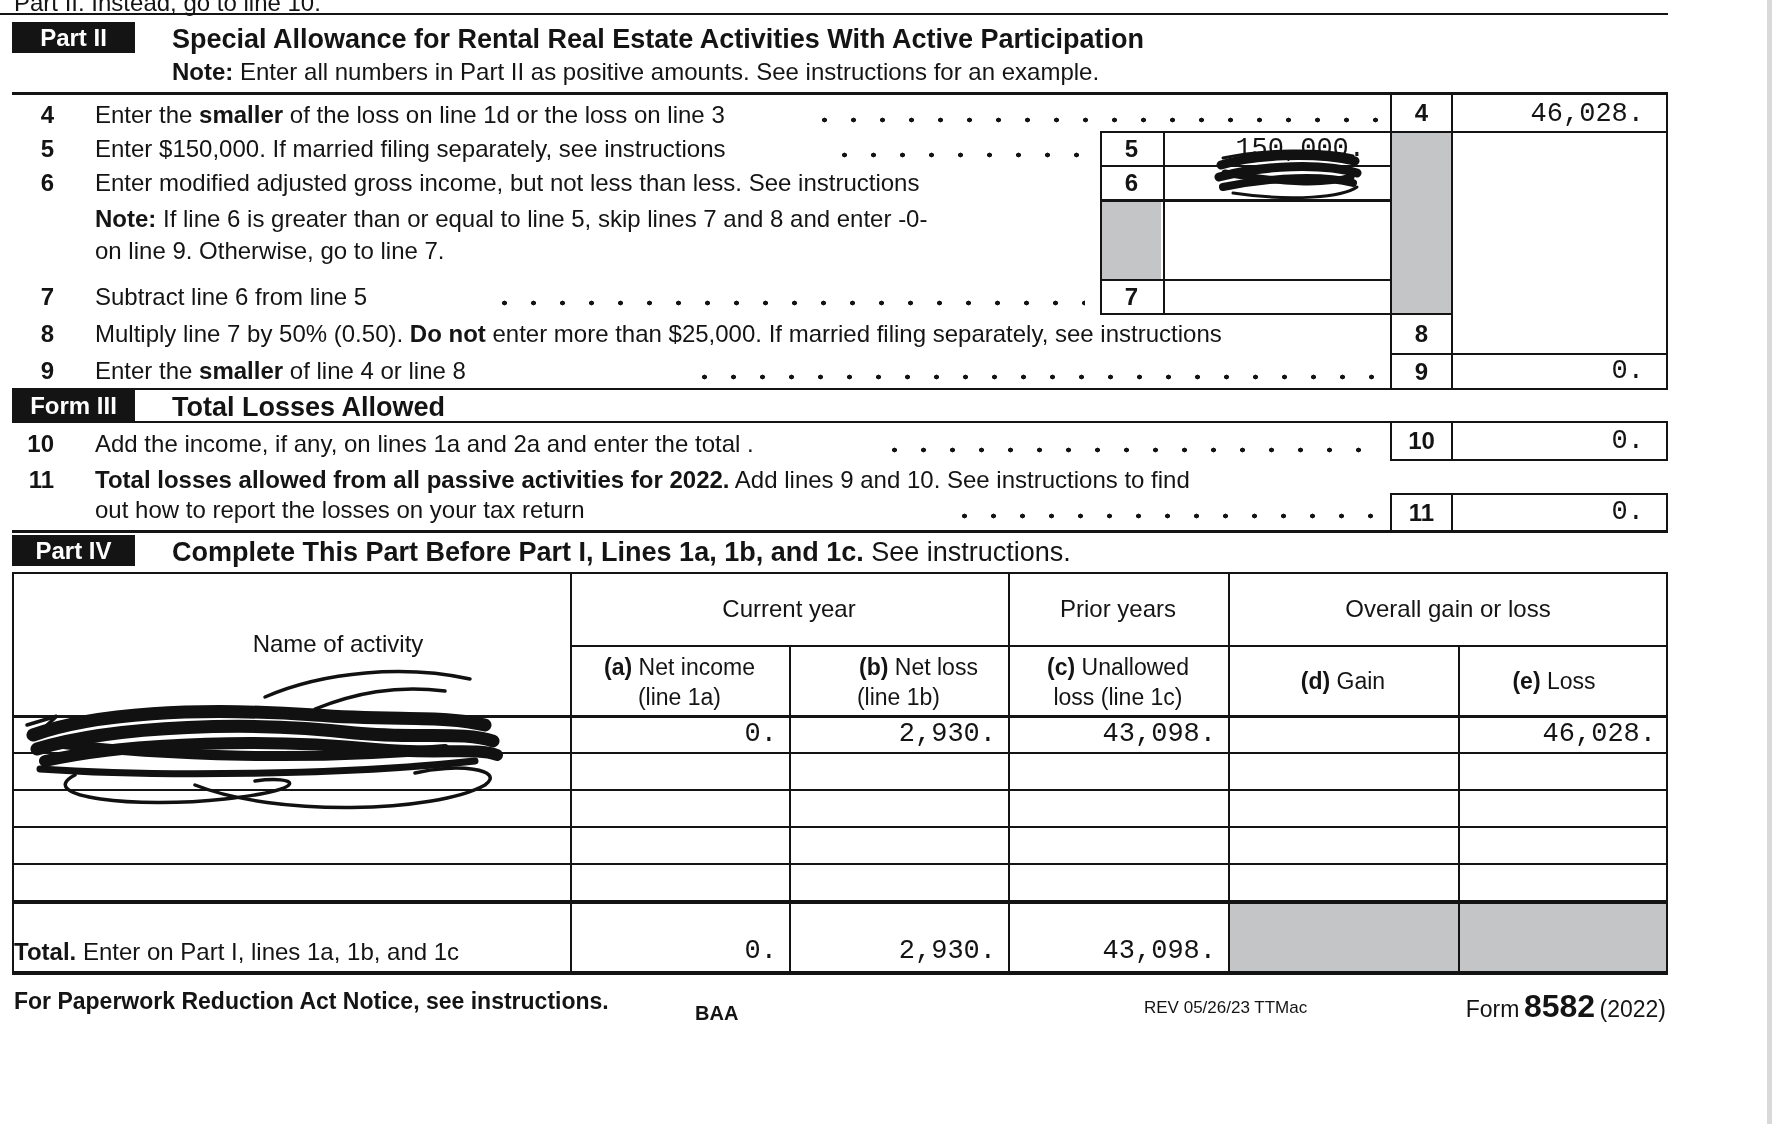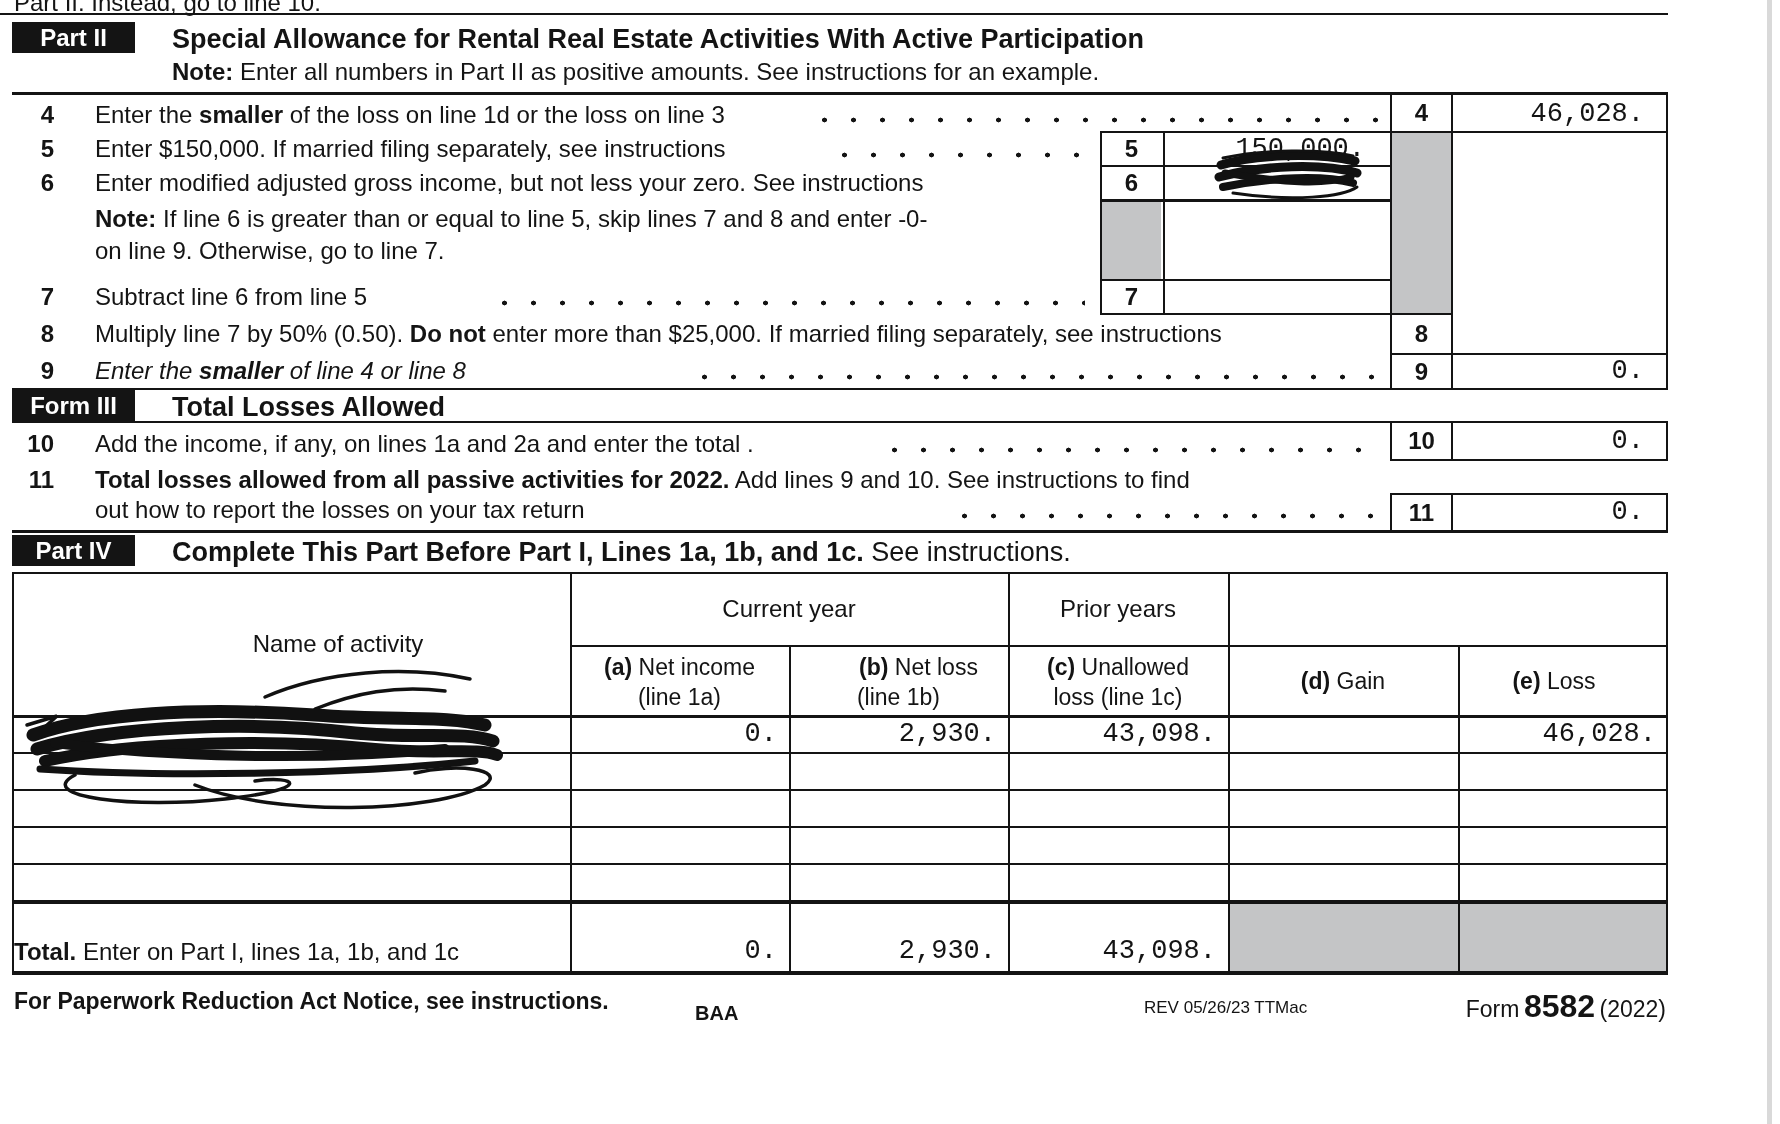--- a/index.html
+++ b/index.html
@@ -47,34 +47,34 @@
 
   <div class="num" style="left:20px;top:101px;">4</div>
   <div class="bodytext" style="left:95px;top:101px;"><span>Enter the </span><span class="b">smaller</span><span> of the loss on line 1d or the loss on line 3</span></div>
   <div class="leaders" style="left:810px;top:117px;width:570px;"></div>
 
   <div class="num" style="left:20px;top:135px;">5</div>
   <div class="bodytext" style="left:95px;top:135px;"><span>Enter $150,000. If married filing separately, see instructions</span></div>
   <div class="leaders" style="left:830px;top:152px;width:255px;"></div>
 
   <div class="num" style="left:20px;top:169px;">6</div>
-  <div class="bodytext" style="left:95px;top:169px;"><span>Enter modified adjusted gross income, but not less your zero. See instructions</span></div>
+  <div class="bodytext" style="left:95px;top:169px;"><span>Enter modified adjusted gross income, but not less than less. See instructions</span></div>
 
   <div class="bodytext" style="left:95px;top:205px;"><span class="b">Note:</span><span> If line 6 is greater than or equal to line 5, skip lines 7 and 8 and enter -0-</span></div>
   <div class="bodytext" style="left:95px;top:237px;"><span>on line 9. Otherwise, go to line 7.</span></div>
 
   <div class="num" style="left:20px;top:283px;">7</div>
   <div class="bodytext" style="left:95px;top:283px;"><span>Subtract line 6 from line 5</span></div>
   <div class="leaders" style="left:490px;top:300px;width:595px;"></div>
 
   <div class="num" style="left:20px;top:320px;">8</div>
   <div class="bodytext" style="left:95px;top:320px;"><span>Multiply line 7 by 50% (0.50). </span><span class="b">Do not</span><span> enter more than $25,000. If married filing separately, see instructions</span></div>
 
   <div class="num" style="left:20px;top:357px;">9</div>
-  <div class="bodytext" style="left:95px;top:357px;font-style:italic;"><span>Enter the </span><span class="b">smaller</span><span> of line 4 or line 8</span></div>
+  <div class="bodytext" style="left:95px;top:357px;"><span>Enter the </span><span class="b">smaller</span><span> of line 4 or line 8</span></div>
   <div class="leaders" style="left:690px;top:374px;width:690px;"></div>
 
   <div class="gray" style="left:1102px;top:202px;width:59px;height:77px;"></div>
   <div class="vl" style="left:1100px;top:131px;height:184px;"></div>
   <div class="vl" style="left:1163px;top:131px;height:184px;"></div>
   <div class="hl" style="left:1100px;top:131px;width:568px;"></div>
   <div class="hl" style="left:1100px;top:165px;width:292px;"></div>
   <div class="hl" style="left:1100px;top:199px;width:292px;height:3px;"></div>
   <div class="hl" style="left:1100px;top:279px;width:292px;"></div>
   <div class="hl" style="left:1100px;top:313px;width:353px;"></div>
@@ -176,20 +176,21 @@
   <div class="vl" style="left:1666px;top:572px;height:403px;"></div>
   <div class="vl" style="left:570px;top:572px;height:399px;"></div>
   <div class="vl" style="left:789px;top:645px;height:326px;"></div>
   <div class="vl" style="left:1008px;top:572px;height:399px;"></div>
   <div class="vl" style="left:1228px;top:572px;height:399px;"></div>
   <div class="vl" style="left:1458px;top:645px;height:326px;"></div>
 
   <div class="hdr" style="left:12px;top:630px;width:558px;margin-left:47px;">Name of activity</div>
   <div class="hdr" style="left:570px;top:595px;width:438px;">Current year</div>
   <div class="hdr" style="left:1008px;top:595px;width:220px;">Prior years</div>
+  <div class="hdr" style="left:1228px;top:595px;width:440px;">Overall gain or loss</div>
   <div class="hdr2" style="left:570px;top:652px;width:219px;"><span class="b">(a)</span><span> Net income</span></div>
   <div class="hdr2" style="left:570px;top:682px;width:219px;"><span>(line 1a)</span></div>
   <div class="hdr2" style="left:789px;top:652px;width:219px;padding-left:20px;"><span class="b">(b)</span><span> Net loss</span></div>
   <div class="hdr2" style="left:789px;top:682px;width:219px;"><span>(line 1b)</span></div>
   <div class="hdr2" style="left:1008px;top:652px;width:220px;"><span class="b">(c)</span><span> Unallowed</span></div>
   <div class="hdr2" style="left:1008px;top:682px;width:220px;"><span>loss (line 1c)</span></div>
   <div class="hdr2" style="left:1228px;top:666px;width:230px;"><span class="b">(d)</span><span> Gain</span></div>
   <div class="hdr2" style="left:1458px;top:666px;width:192px;"><span class="b">(e)</span><span> Loss</span></div>
 
   <div class="gray" style="left:1230px;top:904px;width:228px;height:67px;"></div>

